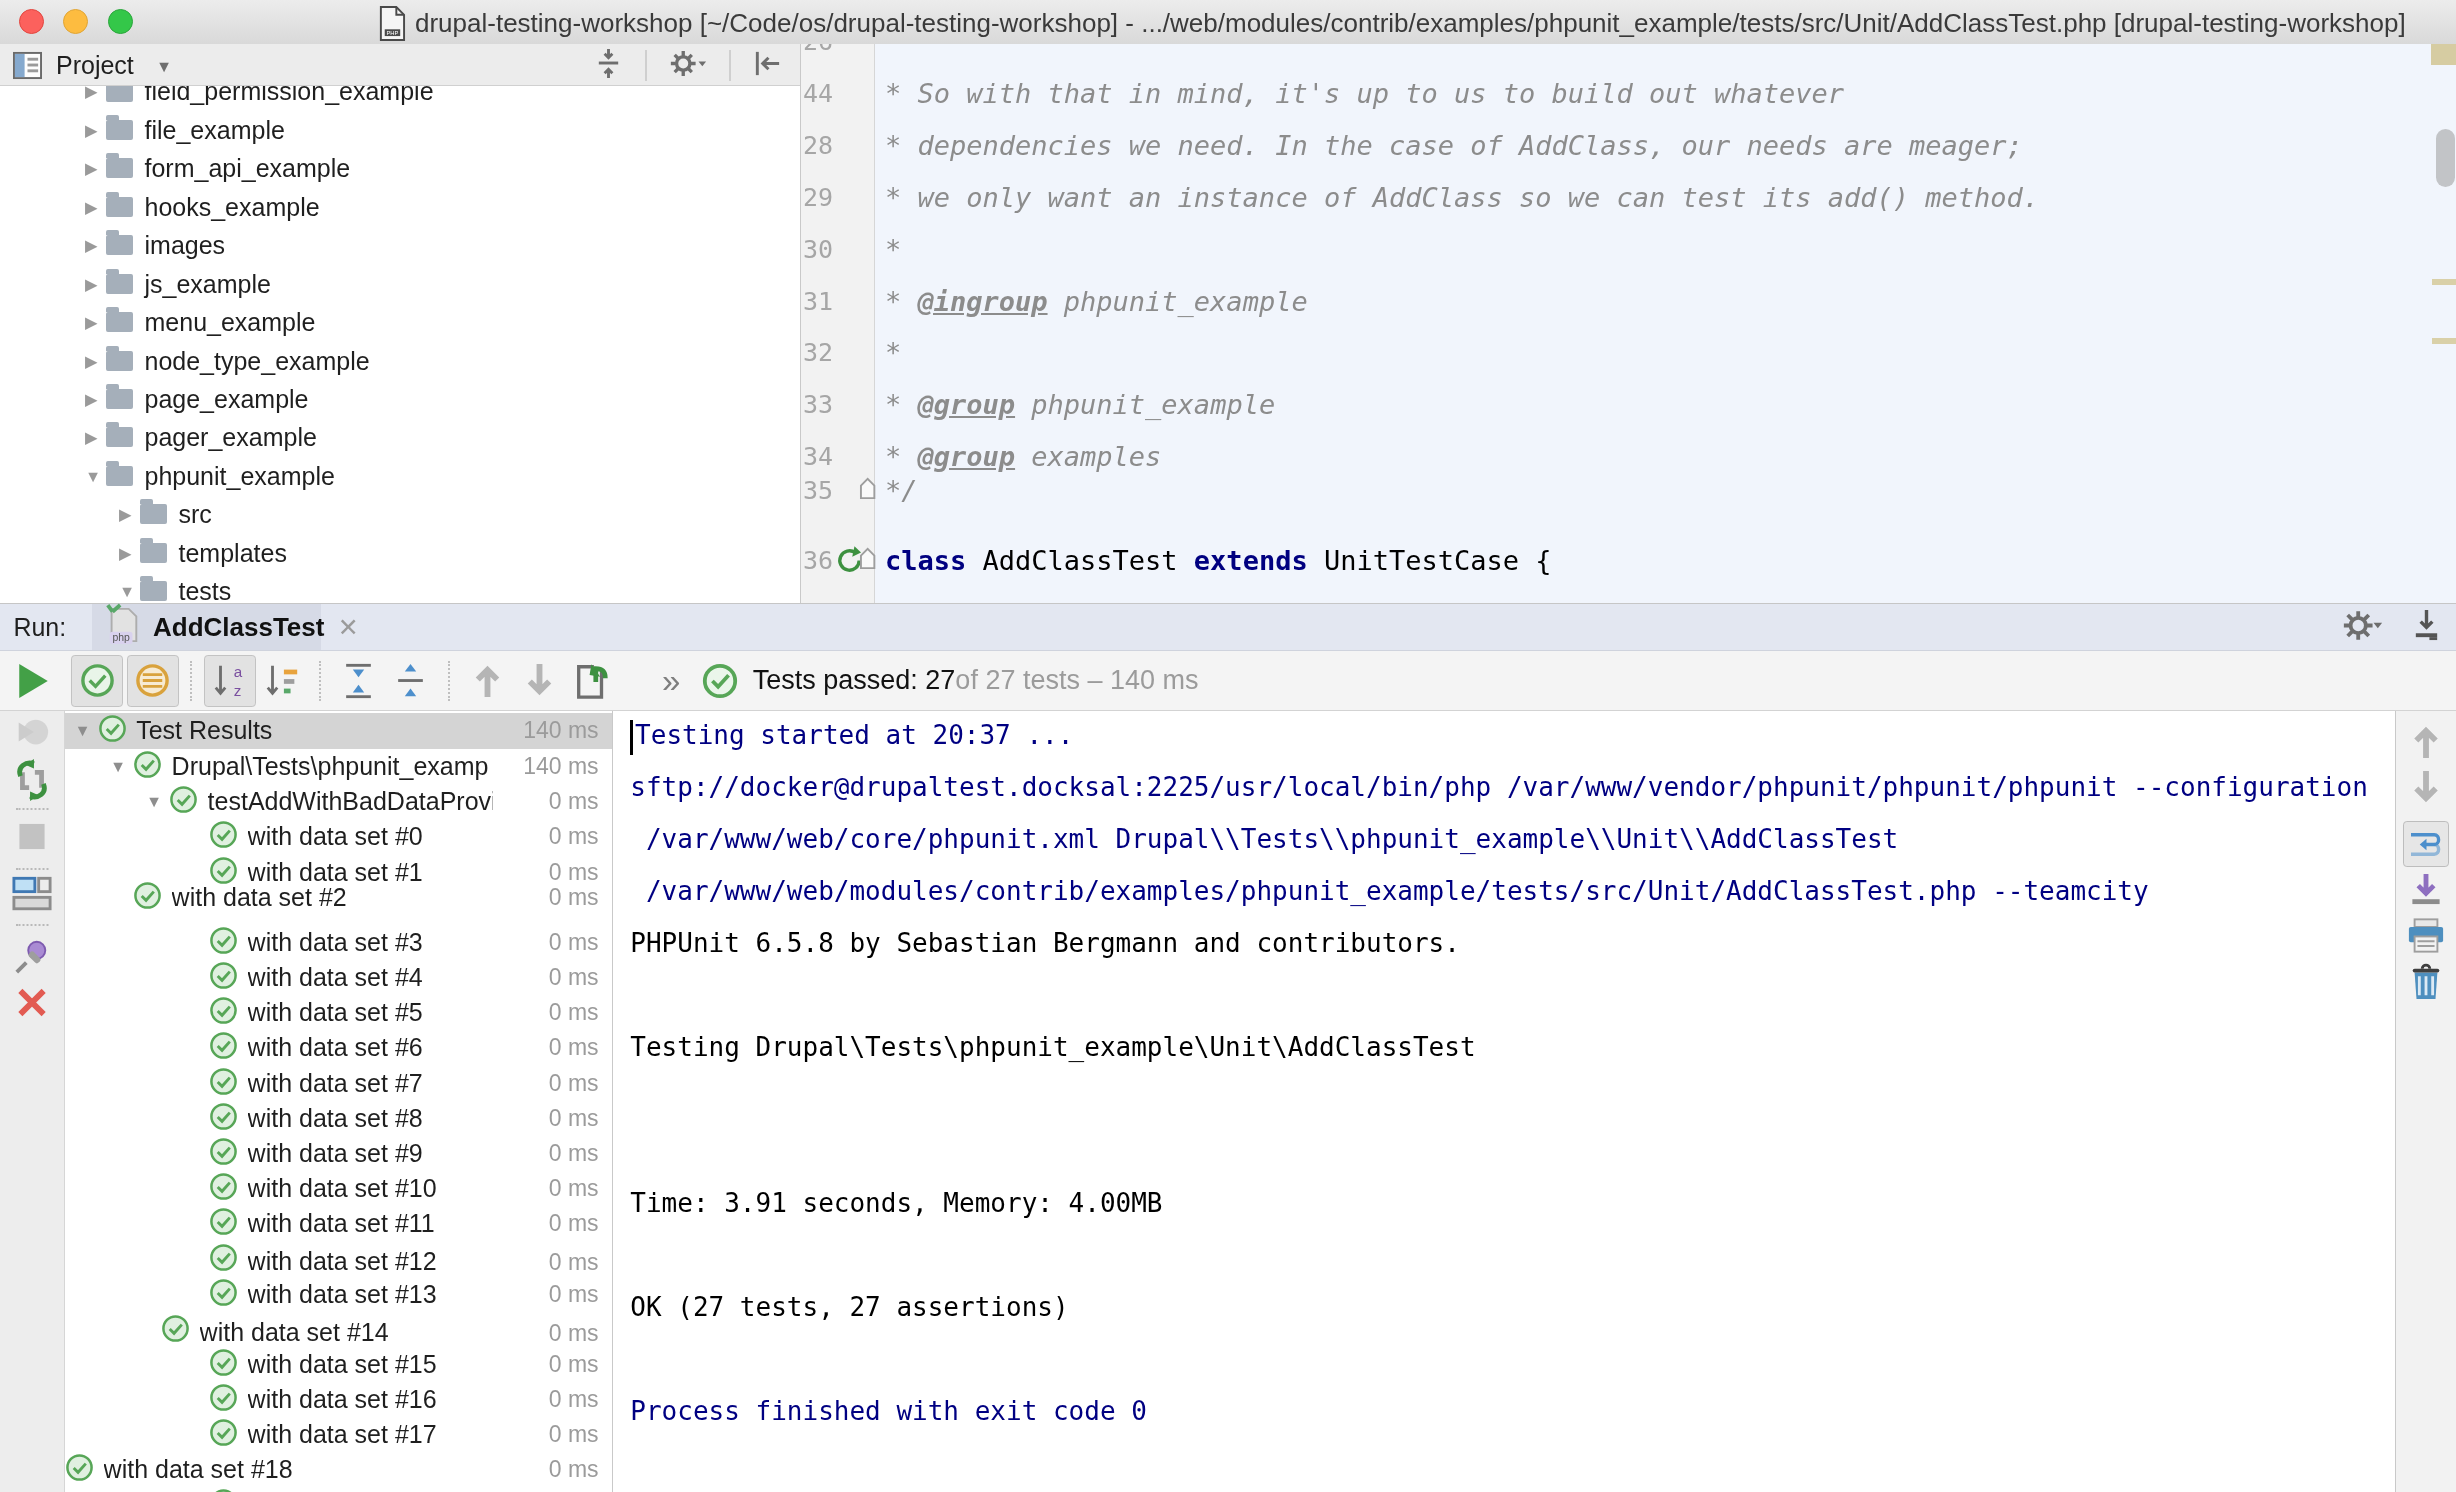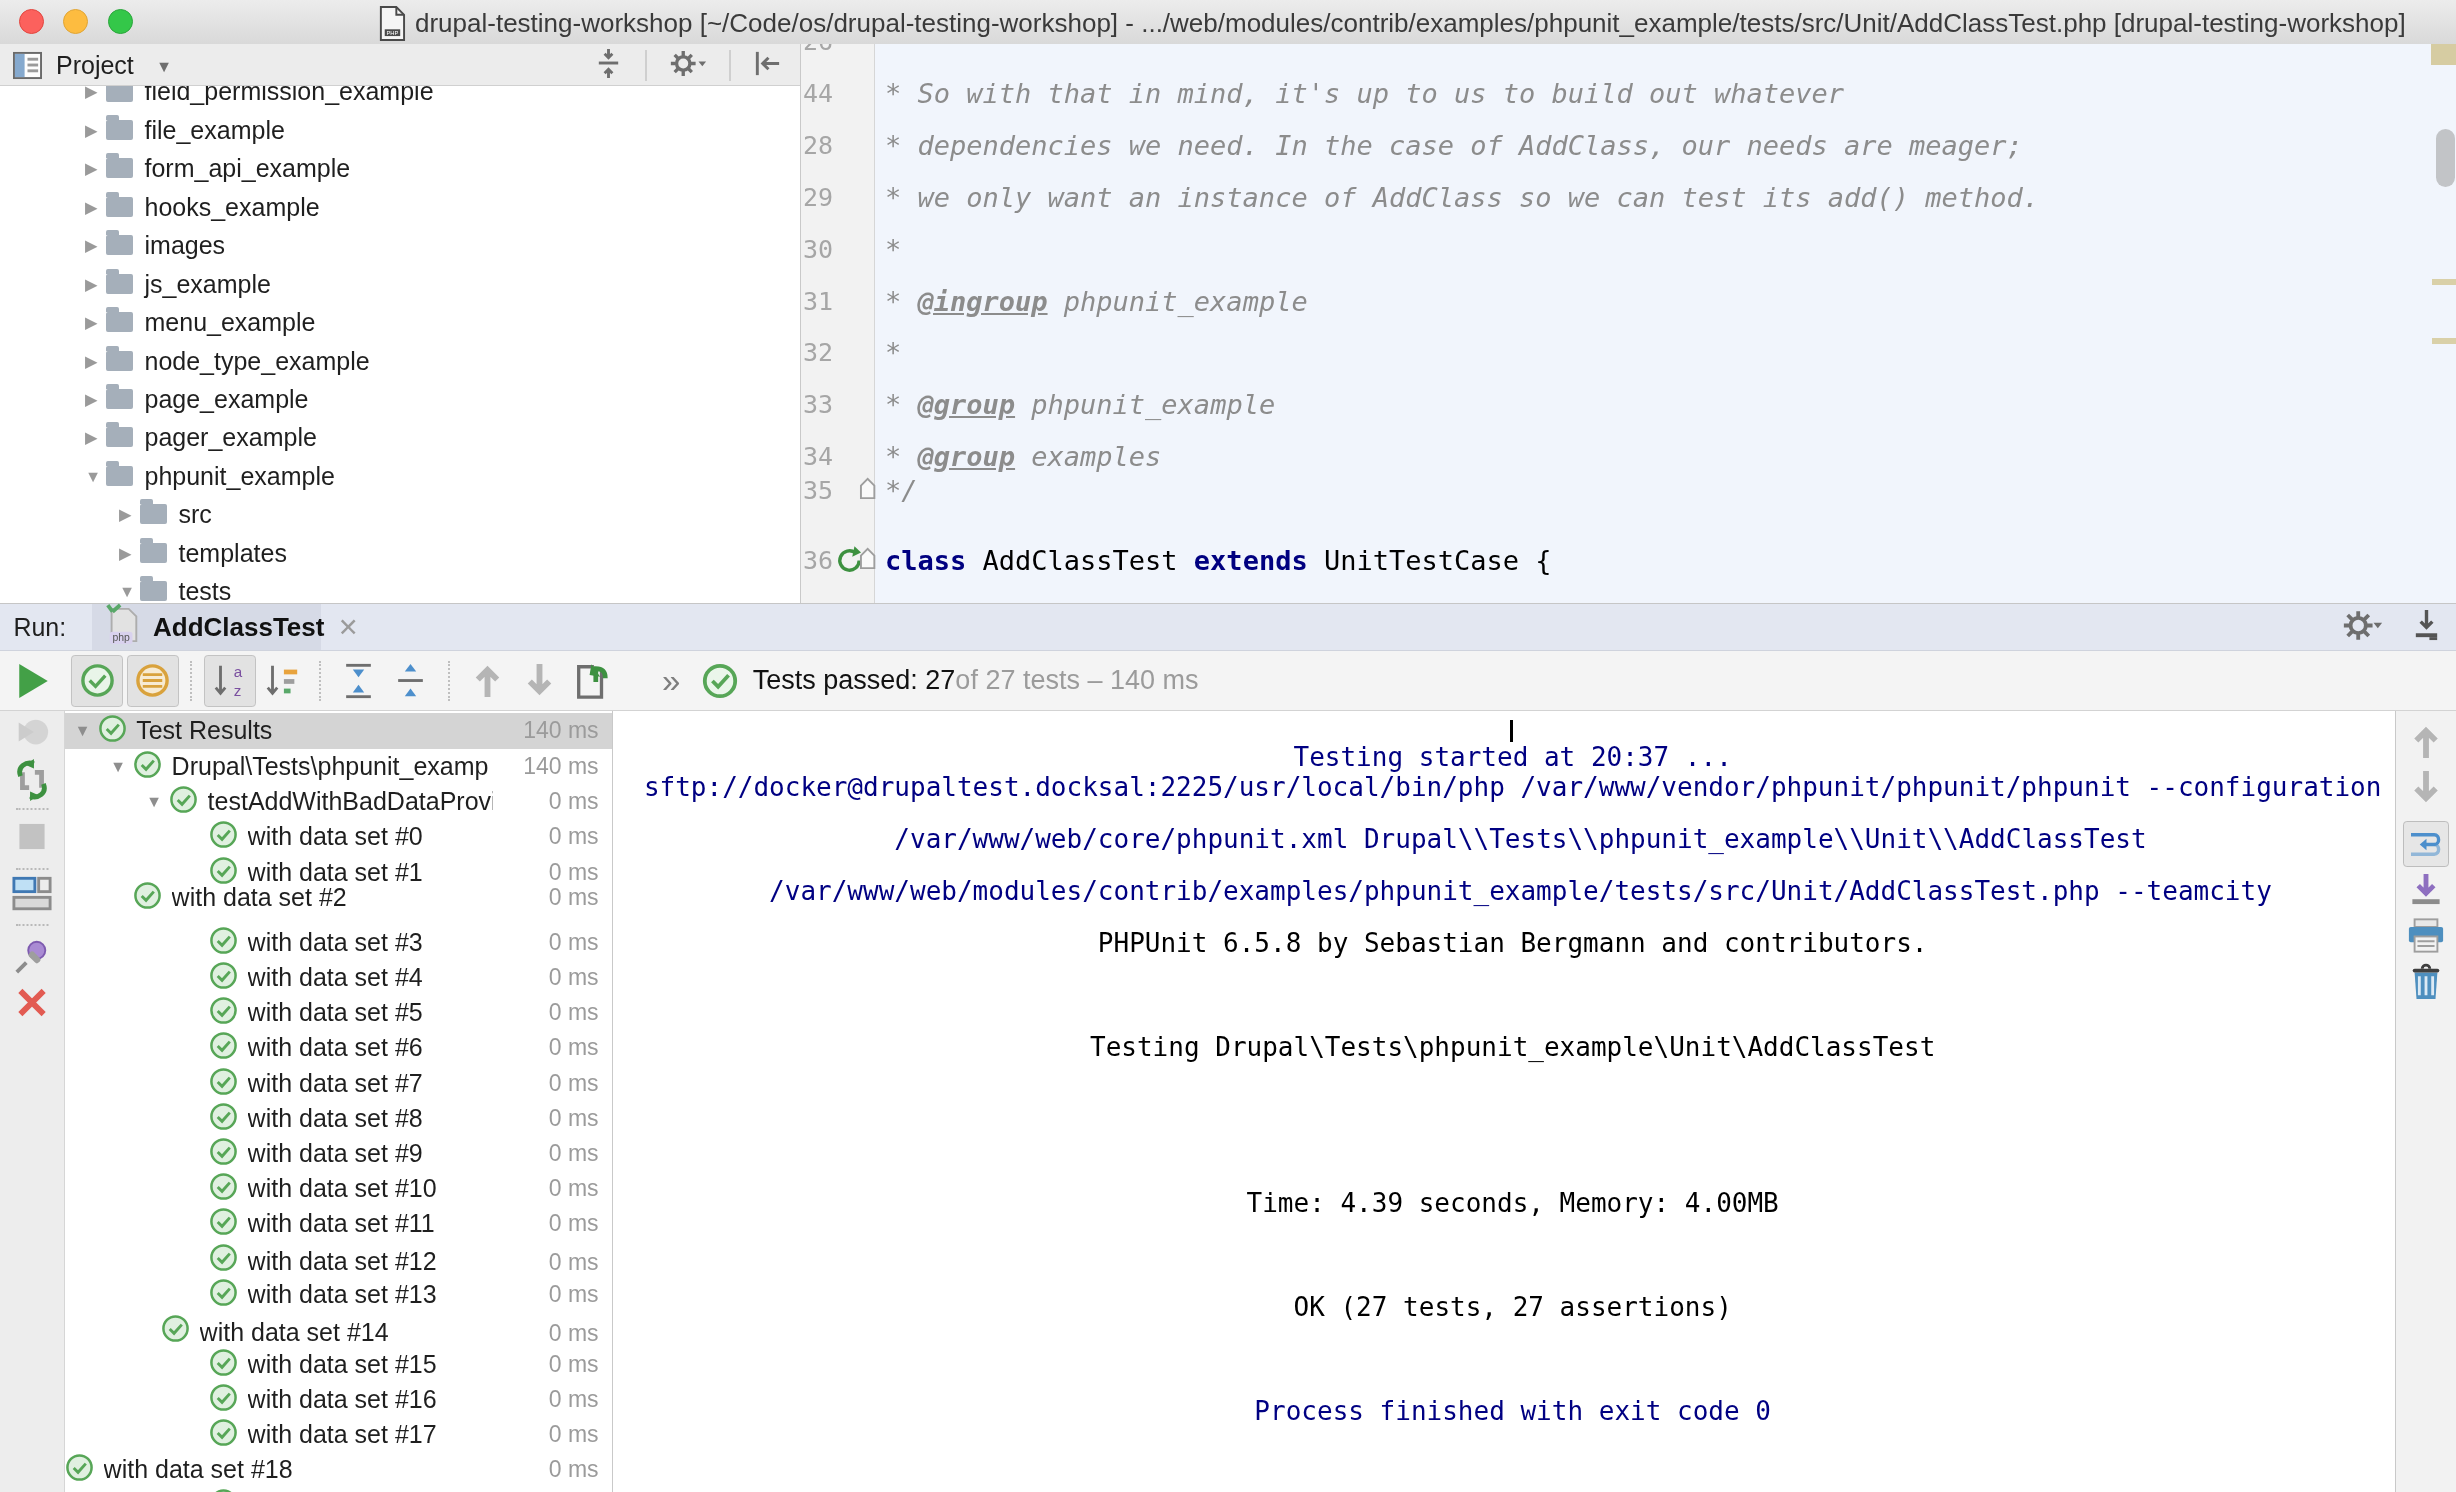--- a/index.html
+++ b/index.html
@@ -84,22 +84,22 @@
     overflow:hidden; background:#fff; }
   .ttree-row { position:absolute; left:0; width:100%; height:36px; display:flex; align-items:center; }
   .ttree-row.selected { background:#D4D4D4; }
   .ttree-row .tri { font-size:16.3px; color:#8E8E8E; width:23px; flex:none; }
   .ttree-row .chk { flex:none; margin-right:9.6px; }
   .ttree-label { font-size:25px; color:#1F1F1F; white-space:nowrap; overflow:hidden; flex:1 1 auto; }
   .ttree-dur { font-size:23px; color:#9B9B9B; text-align:right; width:106px; flex:none; margin-right:13.4px; white-space:nowrap; }
 
   .console { position:absolute; left:612px; top:711px; width:1783px; height:782px;
     background:#fff; border-left:1.9px solid #C9C9C9; overflow:hidden; padding-top:8.6px; }
-  .con-line { height:52px; display:flex; align-items:center; white-space:pre;
-    font-family:"DejaVu Sans Mono",monospace; font-size:26px; padding-left:17.3px;flex-direction:column; }
+  .con-line { height:52px; display:flex; white-space:pre;
+    font-family:"DejaVu Sans Mono",monospace; font-size:26px; padding-left:17.3px; }
   .c-info { color:#000082; }
   .c-out { color:#000; }
   .caret { display:inline-block; width:2.9px; height:35px; background:#000; margin-right:1.9px; }
 
   .right-strip { position:absolute; left:2395px; top:711px; width:61px; height:782px;
     background:#F2F2F2; border-left:1.9px solid #C9C9C9; }
   .rs-item { position:absolute; left:50%; transform:translateX(-50%); }
   .rs-box { width:46px; height:46px; background:#E6E6E6; border:1px solid #BDBDBD; border-radius:3.8px;
     display:flex; align-items:center; justify-content:center; }
 </style>
@@ -616,21 +616,21 @@
   <div class="console" id="console">
       <div class="con-line"><span class="caret"></span><span class="c-info">Testing started at 20:37 ...</span></div>
       <div class="con-line"><span class="c-info">sftp://docker@drupaltest.docksal:2225/usr/local/bin/php /var/www/vendor/phpunit/phpunit/phpunit --configuration</span></div>
       <div class="con-line"><span class="c-info"> /var/www/web/core/phpunit.xml Drupal\\Tests\\phpunit_example\\Unit\\AddClassTest</span></div>
       <div class="con-line"><span class="c-info"> /var/www/web/modules/contrib/examples/phpunit_example/tests/src/Unit/AddClassTest.php --teamcity</span></div>
       <div class="con-line"><span class="c-out">PHPUnit 6.5.8 by Sebastian Bergmann and contributors.</span></div>
       <div class="con-line"><span class="c-out"></span></div>
       <div class="con-line"><span class="c-out">Testing Drupal\Tests\phpunit_example\Unit\AddClassTest</span></div>
       <div class="con-line"><span class="c-out"></span></div>
       <div class="con-line"><span class="c-out"></span></div>
-      <div class="con-line"><span class="c-out">Time: 4.39 seconds, Memory: 4.00MB</span></div>
+      <div class="con-line"><span class="c-out">Time: 3.91 seconds, Memory: 4.00MB</span></div>
       <div class="con-line"><span class="c-out"></span></div>
       <div class="con-line"><span class="c-out">OK (27 tests, 27 assertions)</span></div>
       <div class="con-line"><span class="c-out"></span></div>
       <div class="con-line"><span class="c-info">Process finished with exit code 0</span></div>
     </div>
 
   <div class="right-strip">
     <span class="rs-item" style="top:11.5px">
       <svg width="33" height="37" viewBox="0 0 34 38">
           <path d="M17 36V10M7 18l10-10 10 10" fill="none" stroke="#B5B5B5" stroke-width="6"></path>

